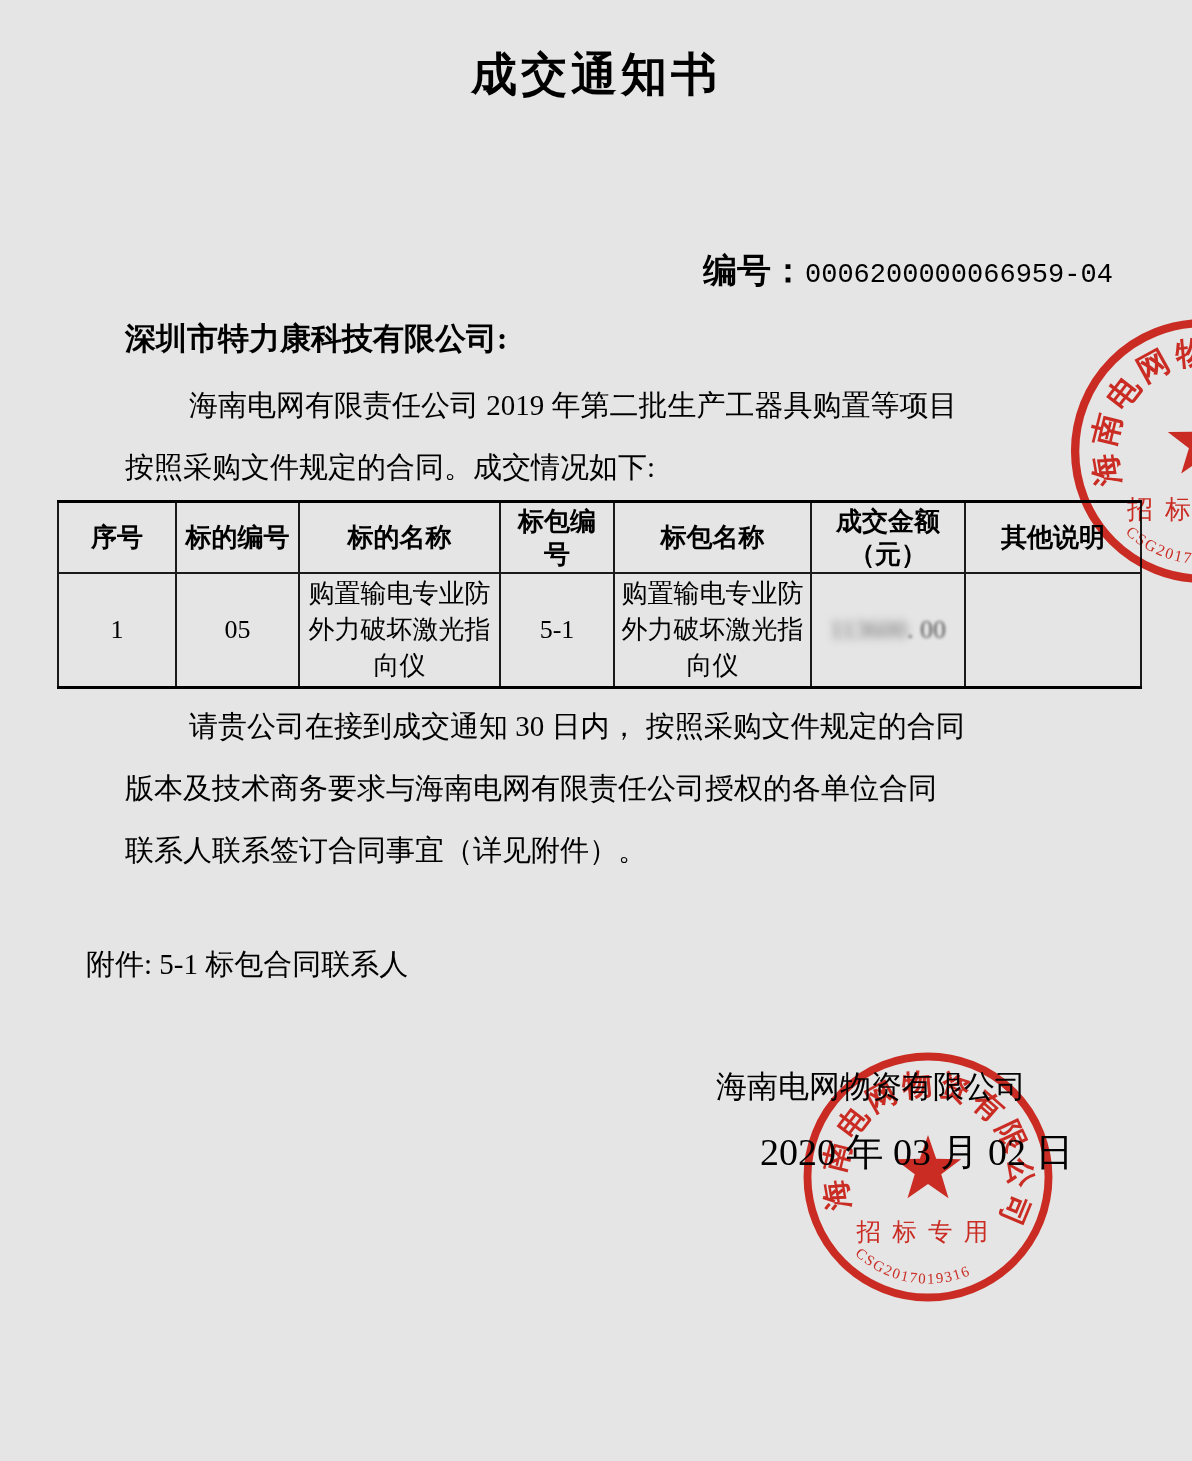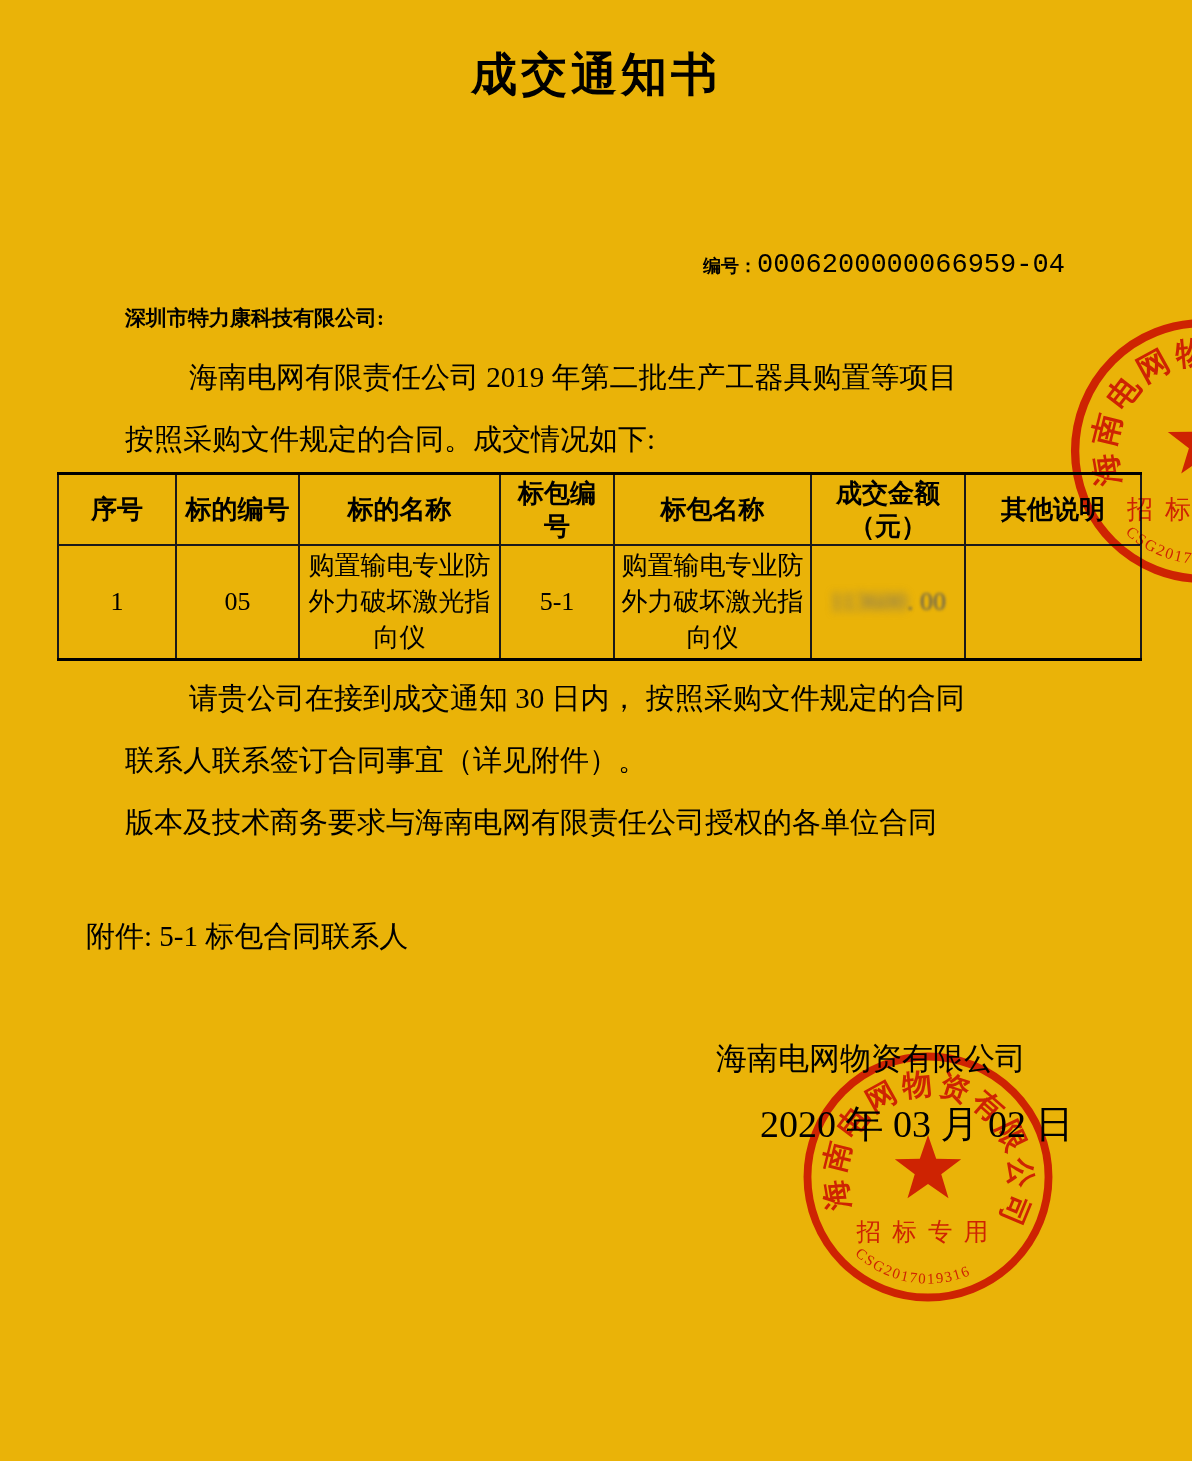--- a/index.html
+++ b/index.html
@@ -2,21 +2,21 @@
 <html><head>
 <meta charset="utf-8">
 <style>
   * { margin: 0; padding: 0; box-sizing: border-box; }
   html, body { background: #888; }
   .page {
     position: relative;
     width: 1192px;
     height: 1461px;
     margin: 0 auto;
-    background: #eab308;
+    background: #e5e5e5;
     overflow: hidden;
     font-family: "Liberation Serif", "DejaVu Serif", serif;
     color: #000;
   }
   .doc-title {
     margin-top: 44px;
     text-align: center;
     font-size: 46px;
     font-weight: bold;
     letter-spacing: 4px;
@@ -24,30 +24,30 @@
   }
   .doc-number {
     margin-top: 142px;
     padding-left: 703px;
     font-size: 27px;
     white-space: nowrap;
   }
   .doc-number .lbl {
     font-weight: bold;
     font-family: Liberation Serif, serif;
-    font-size: 18px;
+    font-size: 34px;
   }
   .doc-number .val {
     font-family: Liberation Mono, monospace;
     font-size: 27px;
   }
   .recipient {
     margin-top: 24px;
     padding-left: 125px;
-    font-size: 21px;
+    font-size: 31px;
     font-weight: bold;
   }
   .para { width: 1192px; padding: 0 125px; }
   .para .line {
     font-size: 29px;
     line-height: 62px;
     height: 62px;
     white-space: nowrap;
   }
   .para .indent { text-indent: 64px; }
@@ -183,22 +183,22 @@
         <td>5-1</td>
         <td>购置输电专业防外力破坏激光指向仪</td>
         <td><span class="blur-heavy">113600</span><span class="blur-light">. 00</span></td>
         <td></td>
       </tr>
     </tbody>
   </table>
 
   <div class="para para2">
     <div class="line indent">请贵公司在接到成交通知 30 日内， 按照采购文件规定的合同</div>
+    <div class="line">版本及技术商务要求与海南电网有限责任公司授权的各单位合同</div>
     <div class="line">联系人联系签订合同事宜（详见附件）。</div>
-    <div class="line">版本及技术商务要求与海南电网有限责任公司授权的各单位合同</div>
   </div>
 
   <div class="attachment">附件: 5-1 标包合同联系人</div>
 
   <div class="signature">
     <div class="sig-company">海南电网物资有限公司</div>
     <div class="sig-date">2020 年 03 月 02 日</div>
   </div>
 
   <div class="stamp stamp-top">

